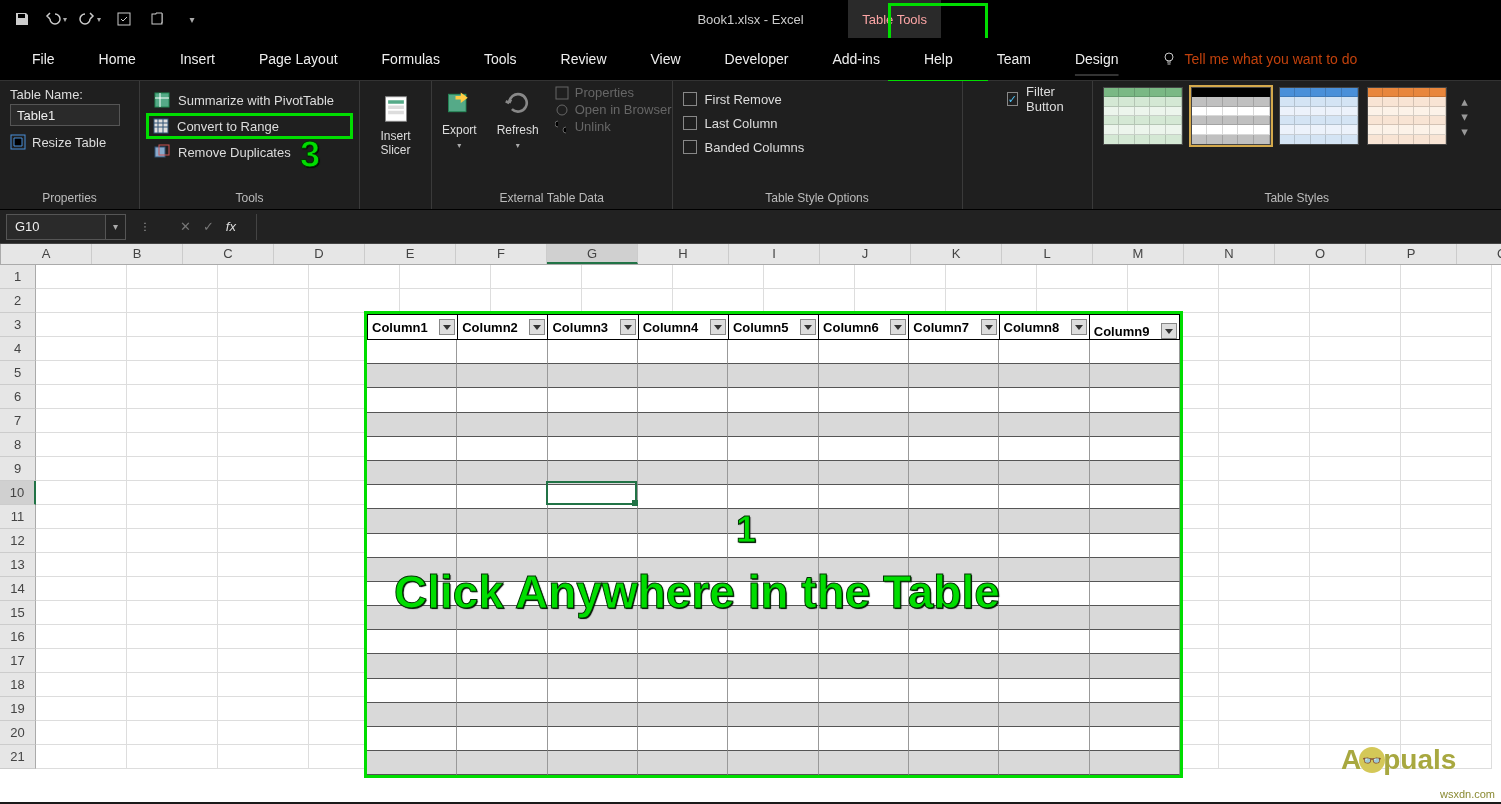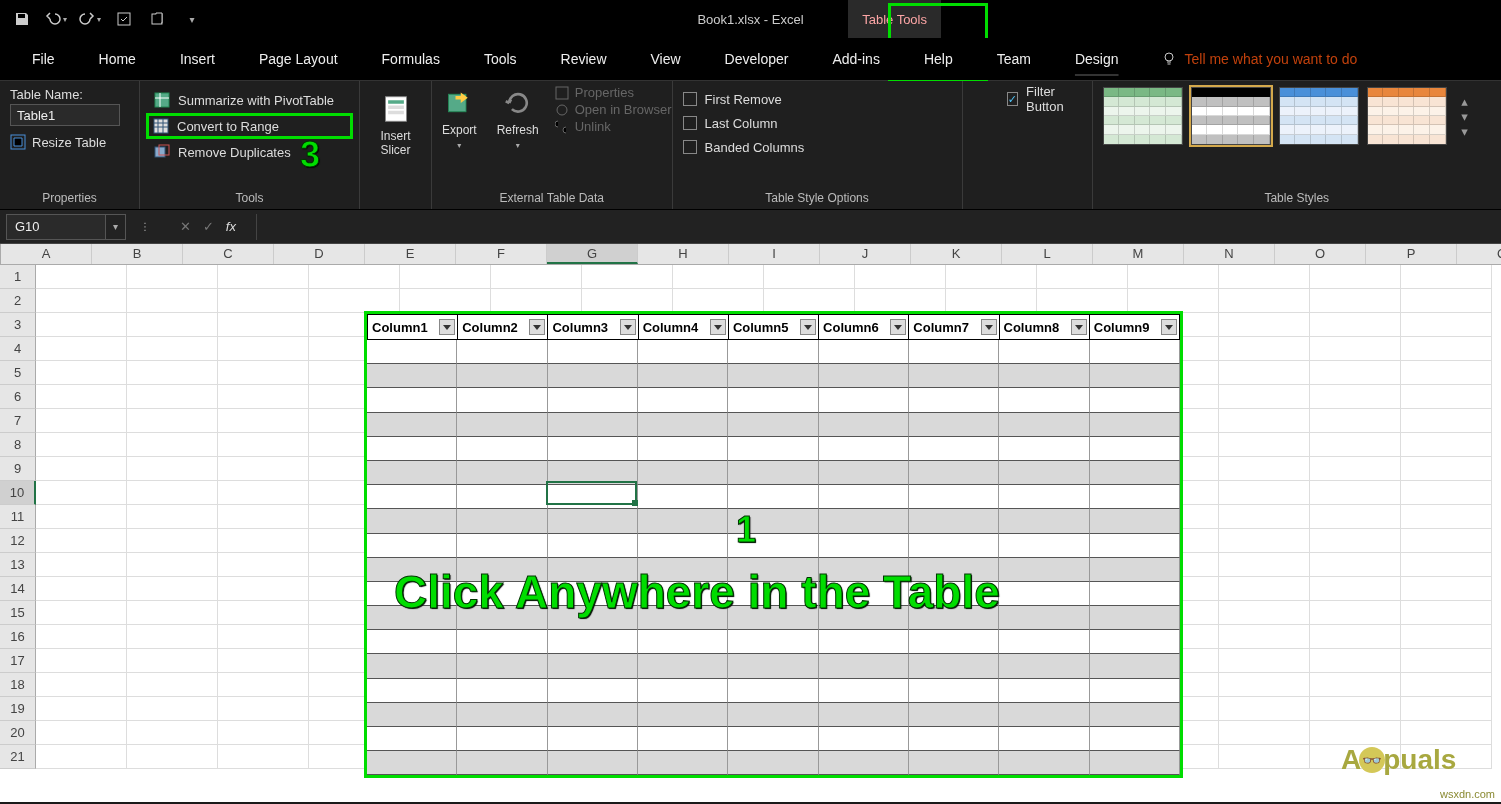--- a/index.html
+++ b/index.html
@@ -65,21 +65,21 @@
 .row-hdr { height: 24px; text-align: center; font-size: 13px; color: #444; background: #e6e6e6; border-right: 1px solid #aaa; border-bottom: 1px solid #ccc; line-height:24px;}
 .row-hdr.sel { background: #d0d0d0; border-right: 2px solid #217346; }
 .cells { flex: 1; position: relative; }
 .cell-grid { display: grid; grid-template-columns: repeat(16, 91px); }
 .cell { height: 24px; border-right: 1px solid #ddd; border-bottom: 1px solid #ddd; }
 
 
 .xtable { position: absolute; left: 328px; top: 46px; width: 819px; border: 3px solid #0d0; }
 .xtable-hdr { display: flex; background: #000; }
 .xth { flex: 1; height: 26px; background: #fff; border: 1px solid #000; border-right:none; display: flex; align-items: center; justify-content: space-between; padding: 0 2px 0 4px; font-size: 13px; font-weight: bold; color: #000; }
-.xth:last-child { border-right: 1px solid #000; }
+.xth:last-child { border-right: 1px solid #000; align-items: flex-end; }
 .filter-btn { width: 16px; height: 16px; background: #ddd; border: 1px solid #888; display:flex; align-items:center; justify-content:center;}
 .filter-btn::after { content:""; border-left:4px solid transparent; border-right:4px solid transparent; border-top:5px solid #333;}
 .xtbody-row { display: flex; height: 24.2px; }
 .xtd { flex: 1; border-right: 1px solid #999; border-bottom: 1px solid #555; }
 .xtbody-row.band .xtd { background: #d9d9d9; }
 .xtbody-row:not(.band) .xtd { background: #fff; }
 
 
 .sel-cell { position: absolute; border: 2px solid #217346; background: rgba(255,255,255,0); pointer-events:none;}
 .sel-handle { position:absolute; right:-3px; bottom:-3px; width:6px; height:6px; background:#217346;}

